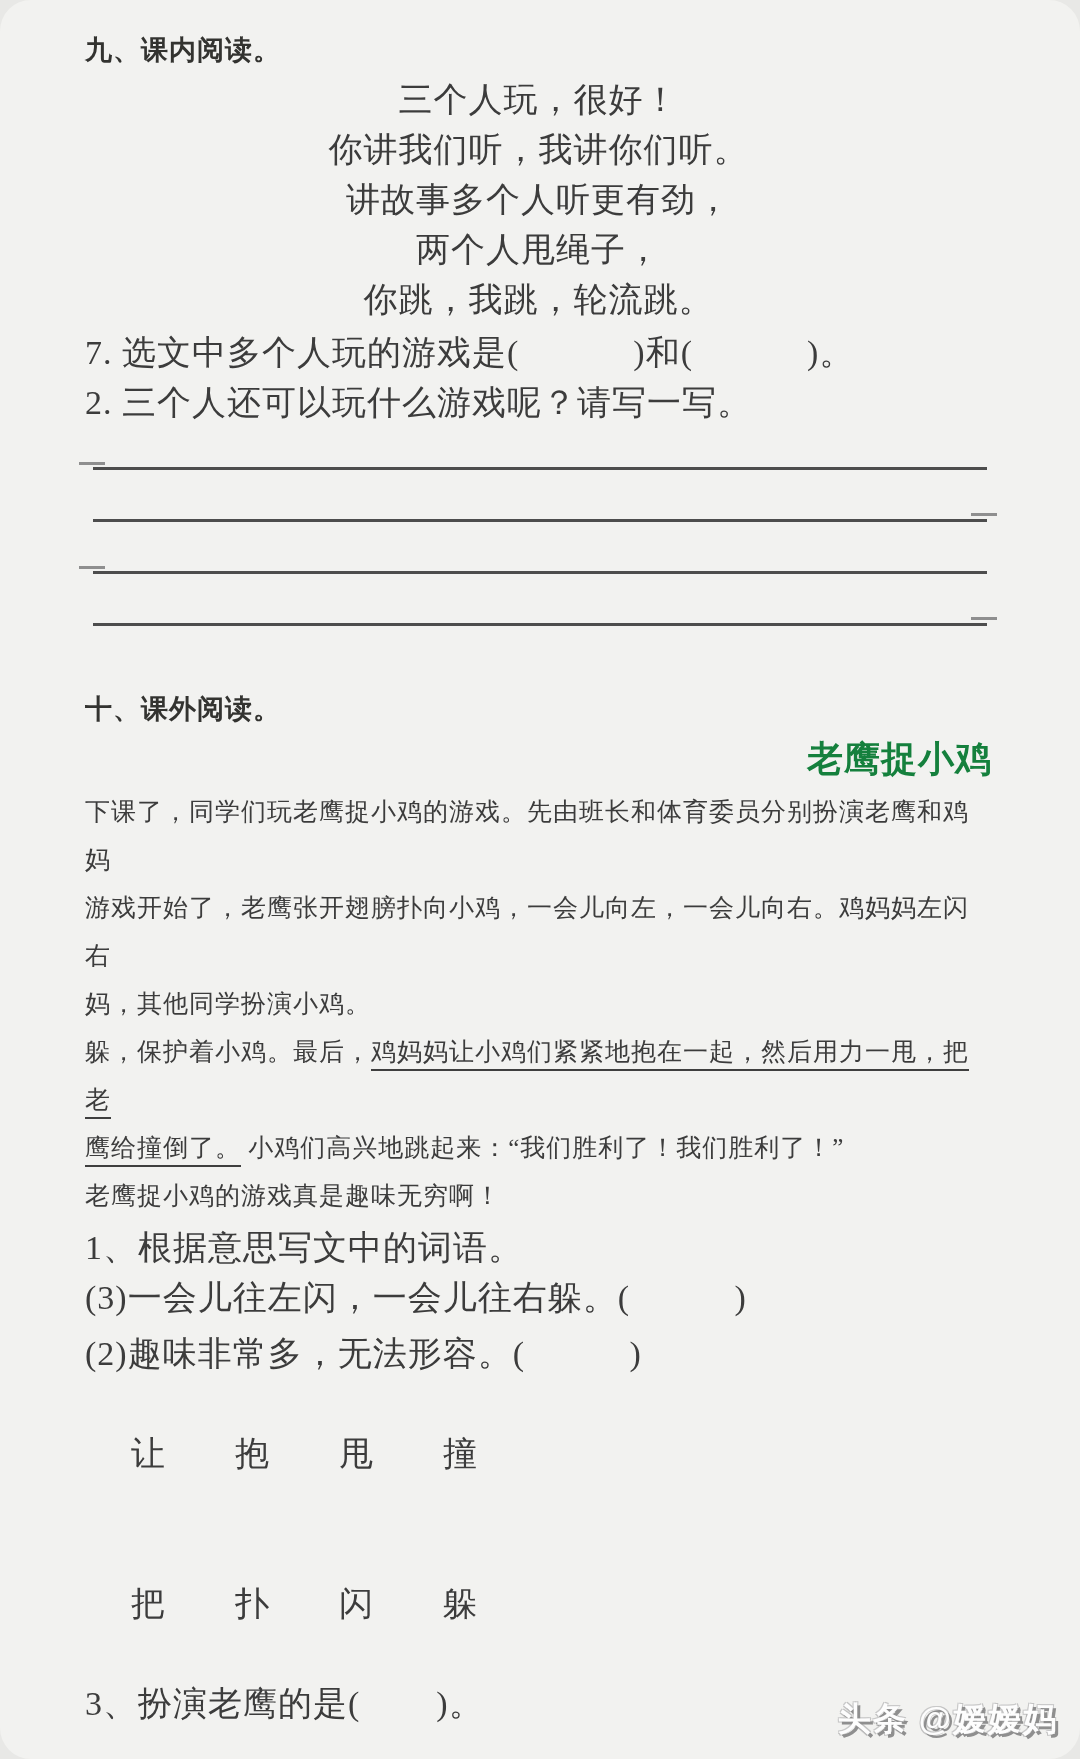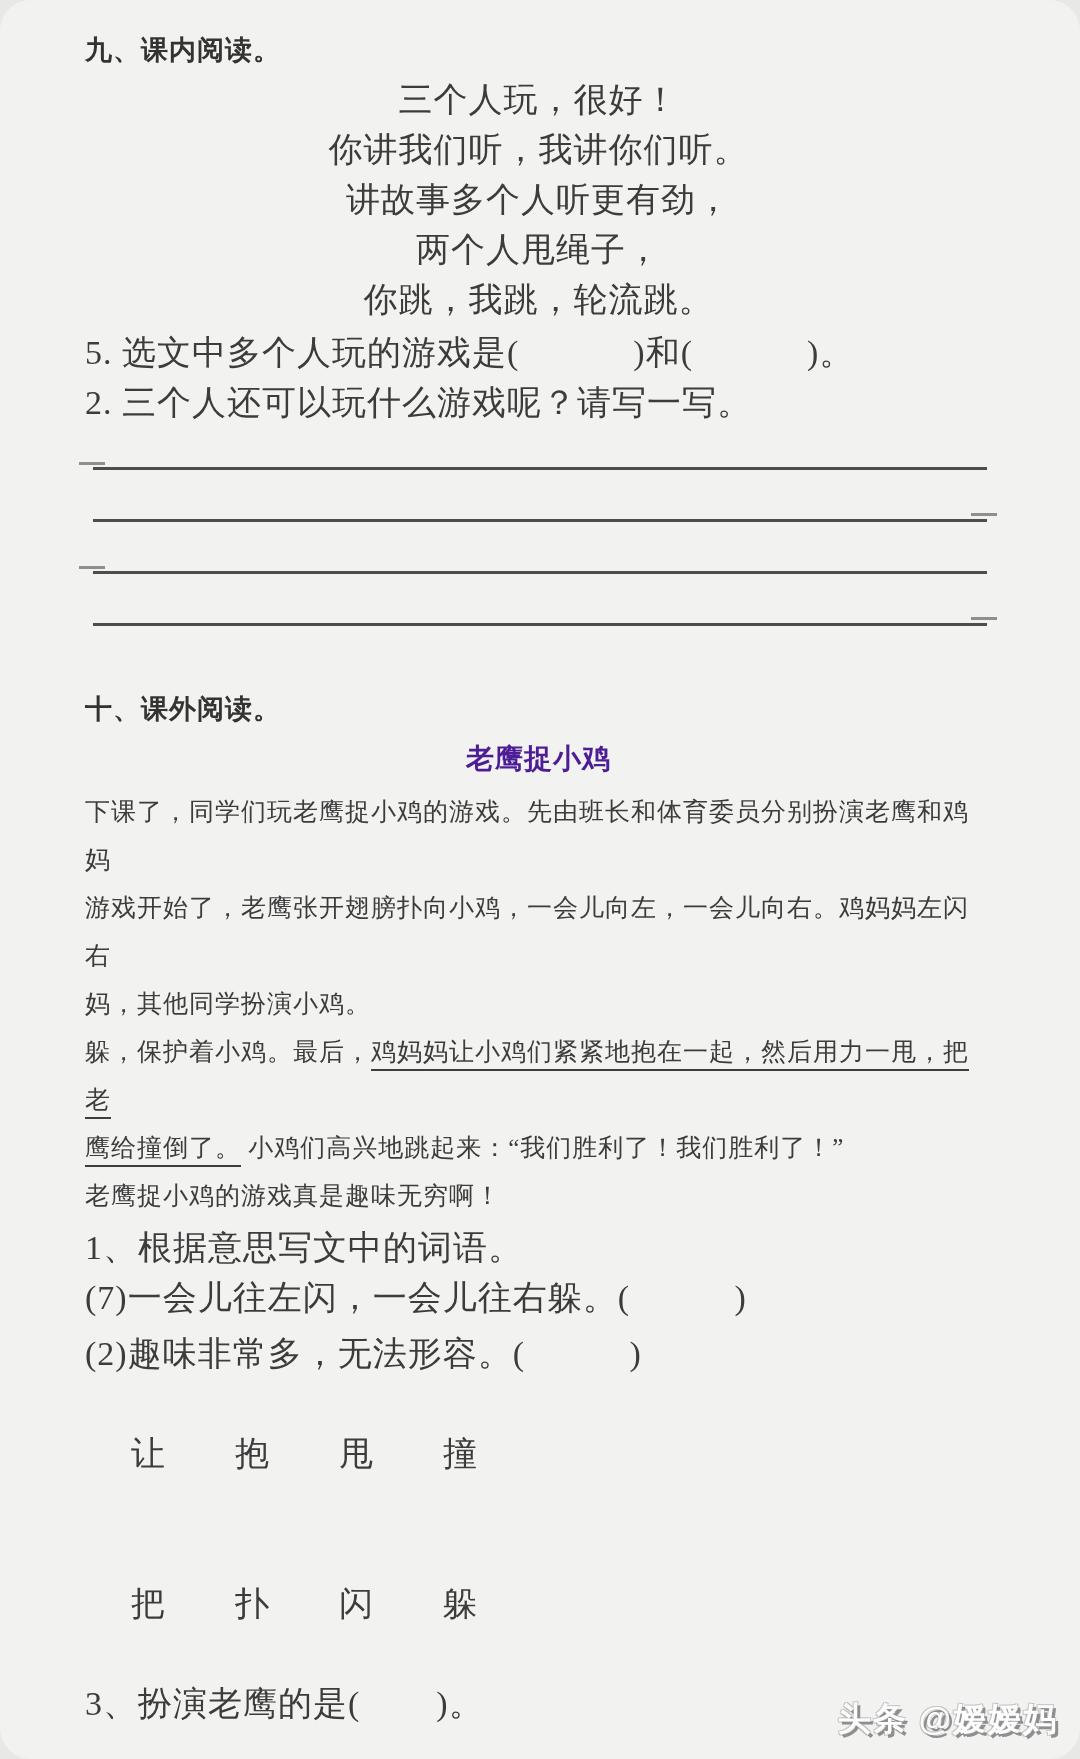--- a/index.html
+++ b/index.html
@@ -29,25 +29,25 @@
   .heading {
     font-family: "Liberation Sans", "DejaVu Sans", sans-serif;
     font-weight: 600;
     color: #333330;
     font-size: 27px;
   }
 
   .poem-line { text-align: center; }
 
   .reading-title {
-    text-align: center;
+    text-align: right;
     font-family: "Liberation Sans", "DejaVu Sans", sans-serif;
     font-weight: 600;
-    color: #4c1d95;
-    font-size: 28px;
+    color: #15803d;
+    font-size: 36px;
   }
 
   
   .answer-lines { margin-top: -10px; }
   .answer-line {
     height: 49px;
     position: relative;
     border-bottom: 3px solid #4d4d4d;
     margin-left: 8px;
     margin-right: 5px;
@@ -111,21 +111,21 @@
   <div class="row heading">九、课内阅读。</div>
 
   <div>
     <div class="row poem-line">三个人玩，很好！</div>
     <div class="row poem-line">你讲我们听，我讲你们听。</div>
     <div class="row poem-line">讲故事多个人听更有劲，</div>
     <div class="row poem-line">两个人甩绳子，</div>
     <div class="row poem-line">你跳，我跳，轮流跳。</div>
   </div>
 
-  <div class="row" id="q1-9">5. 选文中多个人玩的游戏是(            )和(            )。</div>
+  <div class="row" id="q1-9">7. 选文中多个人玩的游戏是(            )和(            )。</div>
   <div class="row">2. 三个人还可以玩什么游戏呢？请写一写。</div>
 
   <div class="answer-lines">
     <div class="answer-line tick-left"></div>
     <div class="answer-line tick-right"></div>
     <div class="answer-line tick-left"></div>
     <div class="answer-line tick-right"></div>
   </div>
 
   <div class="row heading" id="heading10">十、课外阅读。</div>
@@ -134,21 +134,21 @@
   <div class="para">
     <div class="pline">下课了，同学们玩老鹰捉小鸡的游戏。先由班长和体育委员分别扮演老鹰和鸡妈</div>
     <div class="pline">游戏开始了，老鹰张开翅膀扑向小鸡，一会儿向左，一会儿向右。鸡妈妈左闪右</div>
     <div class="pline">妈，其他同学扮演小鸡。</div>
     <div class="pline"><span>躲，保护着小鸡。最后，</span><span class="u">鸡妈妈让小鸡们紧紧地抱在一起，然后用力一甩，把老</span></div>
     <div class="pline"><span class="u">鹰给撞倒了。</span><span> 小鸡们高兴地跳起来：“我们胜利了！我们胜利了！”</span></div>
     <div class="pline">老鹰捉小鸡的游戏真是趣味无穷啊！</div>
   </div>
 
   <div class="row" id="q1-10">1、根据意思写文中的词语。</div>
-  <div class="row">(7)一会儿往左闪，一会儿往右躲。(           )</div>
+  <div class="row">(3)一会儿往左闪，一会儿往右躲。(           )</div>
   <div class="row" id="q1sub2">(2)趣味非常多，无法形容。(           )</div>
 
   <div class="row words">
     <span class="word">让</span><span class="word">抱</span><span class="word">甩</span><span class="word">撞</span>
   </div>
   <div class="row words">
     <span class="word">把</span><span class="word">扑</span><span class="word">闪</span><span class="word">躲</span>
   </div>
 
   <div class="row">3、扮演老鹰的是(        )。</div>

